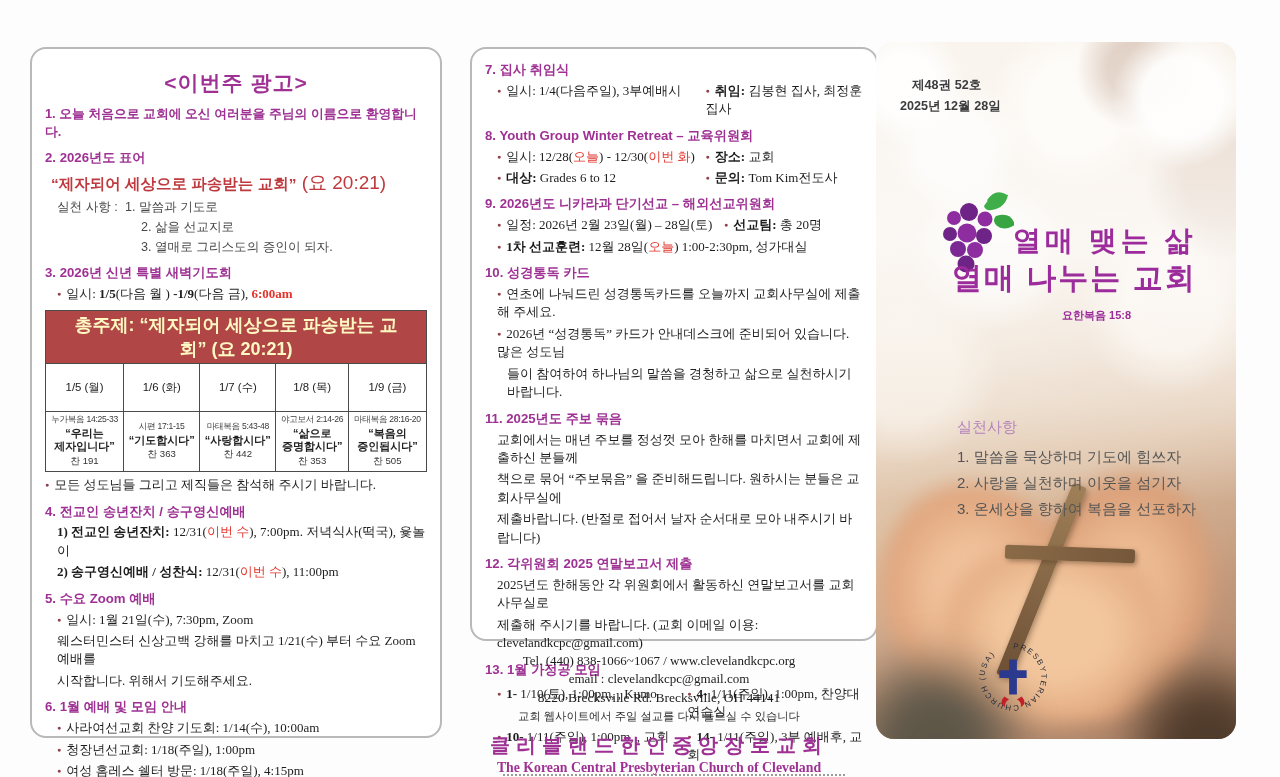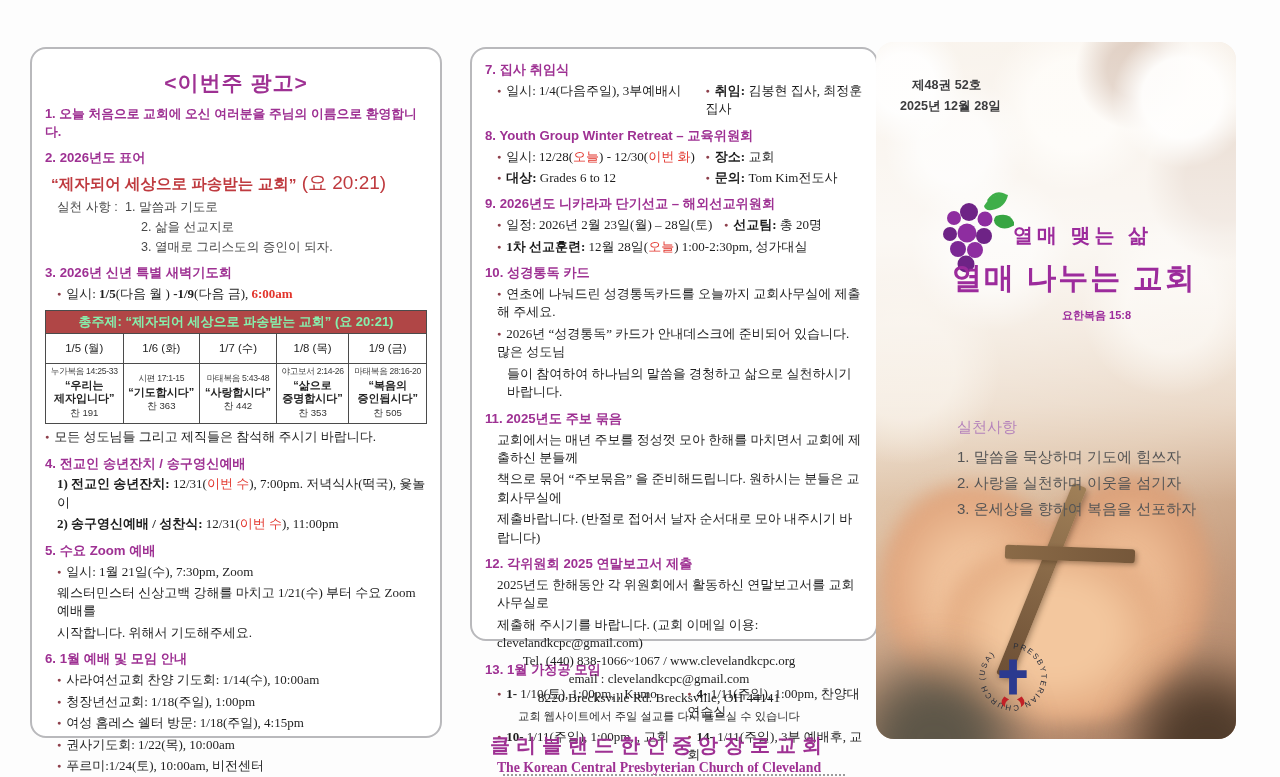--- a/index.html
+++ b/index.html
@@ -29,22 +29,22 @@
   .ind2{margin-left:96px;}
   .bullet::before{content:"●";color:#8d3f4b;font-size:7px;vertical-align:2px;margin-right:5px;}
   .motto{color:var(--motto);font-weight:bold;font-size:15.5px;margin:3px 0 2px 6px;}
   .motto .ref{font-weight:normal;font-size:19px;}
   .sp-b{font-weight:bold;}
   .sp-r{color:var(--red);}
   .sp-rb{color:var(--red);font-weight:bold;}
 
   table.kweek{width:100%;border-collapse:collapse;margin:6px 0 4px;}
   table.kweek td{border:1px solid #4b4b4b;text-align:center;vertical-align:middle;}
-  .thead-row td{background:var(--thead);color:#86efac;font-weight:bold;font-size:13px;padding:2px 16px;}
-  .day-row td{font-size:11.4px;padding:7px 0;color:#222;}
+  .thead-row td{background:var(--thead);color:#fef9c3;font-weight:bold;font-size:18px;padding:2px 16px;}
+  .day-row td{font-size:11.4px;padding:16px 0;color:#222;}
   .cell{padding:2px 1px 3px;}
   .cell .verse{font-size:8.6px;color:#3a3a3a;letter-spacing:-0.3px;}
   .cell .quote{font-size:11px;font-weight:bold;color:#222;white-space:pre-line;line-height:1.25;margin:1px 0;}
   .cell .hymn{font-size:9.6px;color:#333;}
 
   .cols{display:flex;}
   .cols .c1{flex:0 0 57%;}
   .cols .c2{flex:1;}
   .gridline{margin-top:3px;}
 
@@ -67,21 +67,21 @@
       radial-gradient(circle at 22% 15%, rgba(255,255,255,.7) 0 35px, transparent 70px),
       radial-gradient(circle at 55% 9%, rgba(255,250,242,.85) 0 45px, transparent 85px),
       radial-gradient(circle at 32% 30%, rgba(255,255,255,.55) 0 40px, transparent 80px),
       radial-gradient(circle at 82% 38%, rgba(255,252,246,.6) 0 45px, transparent 90px),
       radial-gradient(circle at 8% 47%, rgba(243,231,216,.85) 0 50px, transparent 95px),
       linear-gradient(160deg,#f3e8da 0%,#ecdcc9 35%,#ddc0a4 60%,#c49a7c 80%,#a97f63 100%);}
   .wash{position:absolute;inset:0;background:linear-gradient(180deg, rgba(255,255,255,.55) 0%, rgba(255,255,255,.78) 28%, rgba(255,255,255,.4) 52%, rgba(255,255,255,0) 66%);}
   .issue{position:absolute;top:33px;left:24px;font-size:12.6px;font-weight:600;color:#3c3c3e;line-height:21px;}
   .issue .i1{padding-left:12px;}
   .grapes{position:absolute;left:62px;top:146px;}
-  .cv-t1{position:absolute;left:137px;top:180px;font-size:20px;font-weight:bold;color:var(--tpurple);letter-spacing:4px;white-space:nowrap;}
+  .cv-t1{position:absolute;left:137px;top:180px;font-size:28px;font-weight:bold;color:var(--tpurple);letter-spacing:4px;white-space:nowrap;}
   .cv-t2{position:absolute;left:76px;top:216px;font-size:30px;font-weight:bold;color:var(--tpurple);letter-spacing:2px;white-space:nowrap;}
   .cv-verse{position:absolute;left:186px;top:266px;font-size:11px;font-weight:bold;color:var(--tpurple);}
   .practice{position:absolute;left:81px;top:376px;}
   .practice .pt{color:#b583bb;font-size:15px;margin-bottom:7px;}
   .practice .pi{color:#555;font-size:15px;line-height:26px;white-space:nowrap;}
   .blob{position:absolute;border-radius:50%;}
   .hand-l{left:6px;top:438px;width:196px;height:232px;background:radial-gradient(ellipse,#f0c29b 30%,#e0a57d 65%,transparent 75%);filter:blur(9px);transform:rotate(-20deg);}
   .hand-r{left:150px;top:428px;width:184px;height:252px;background:radial-gradient(ellipse,#edbb93 30%,#d99e77 65%,transparent 75%);filter:blur(9px);transform:rotate(15deg);}
   .palm{left:66px;top:498px;width:224px;height:184px;background:radial-gradient(ellipse,#f3c79e 35%,#e3ab82 68%,transparent 78%);filter:blur(10px);}
   .shade-l{left:-44px;top:598px;width:204px;height:204px;background:radial-gradient(ellipse,#5d5648 30%,transparent 70%);filter:blur(16px);}

